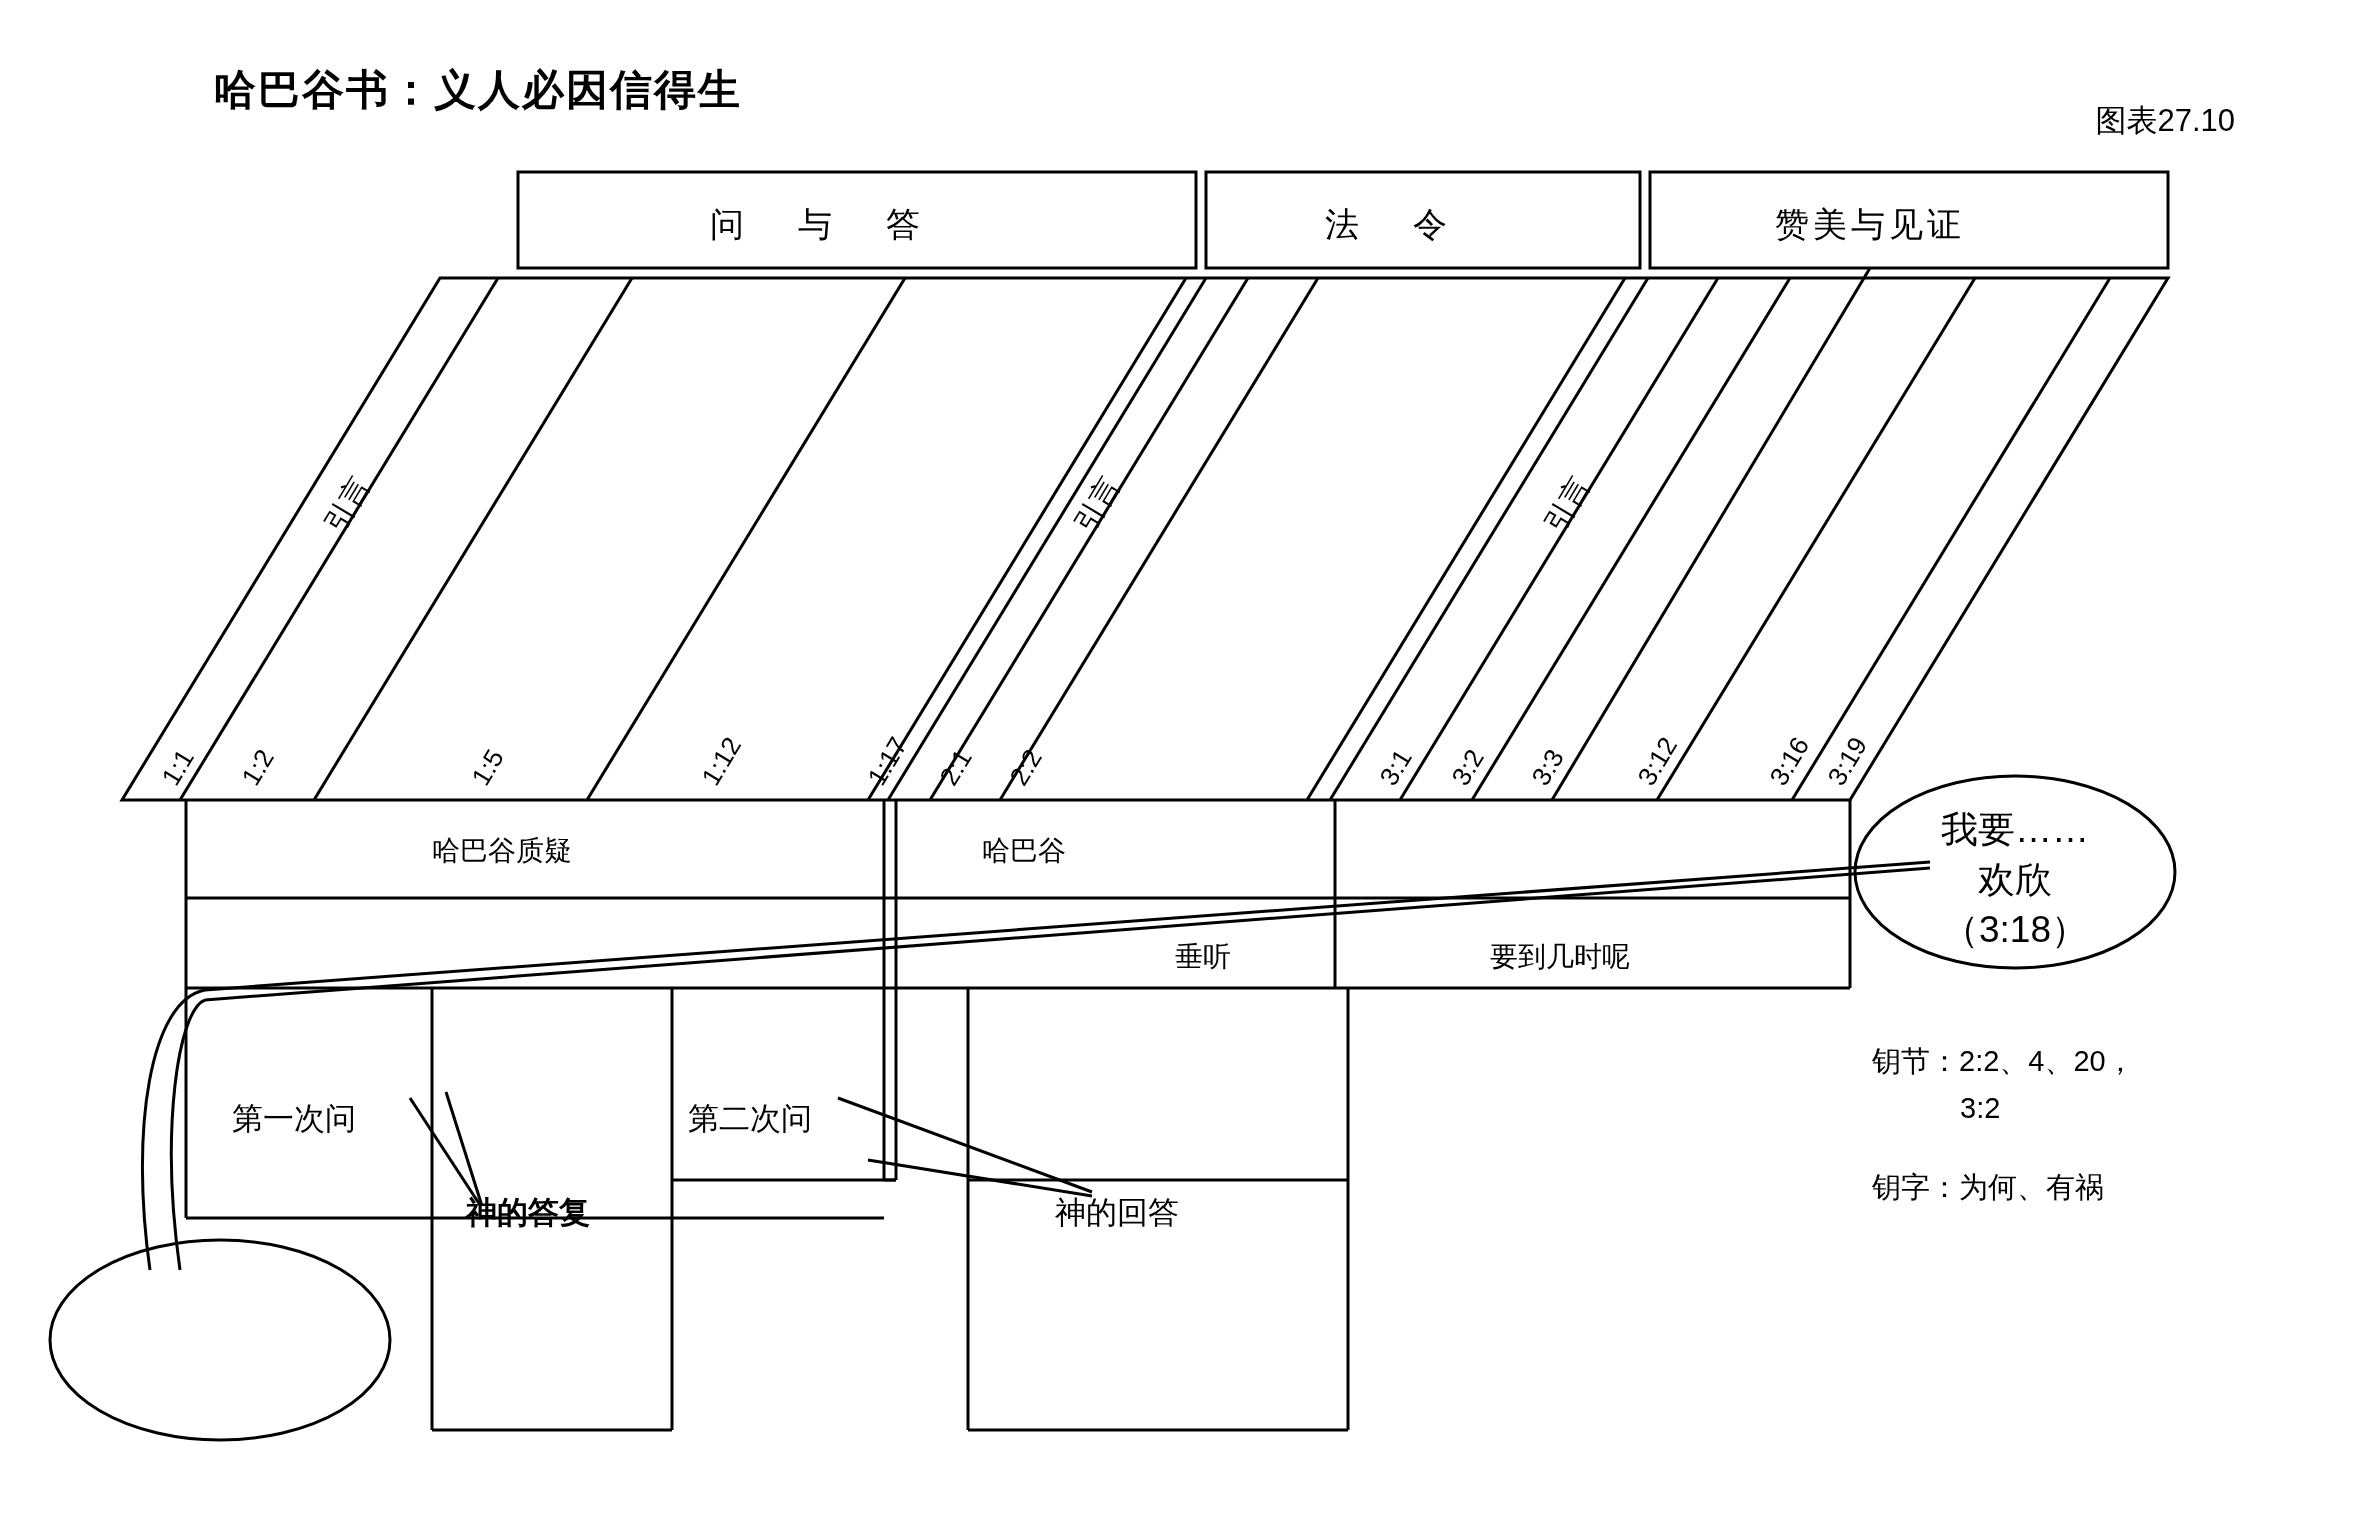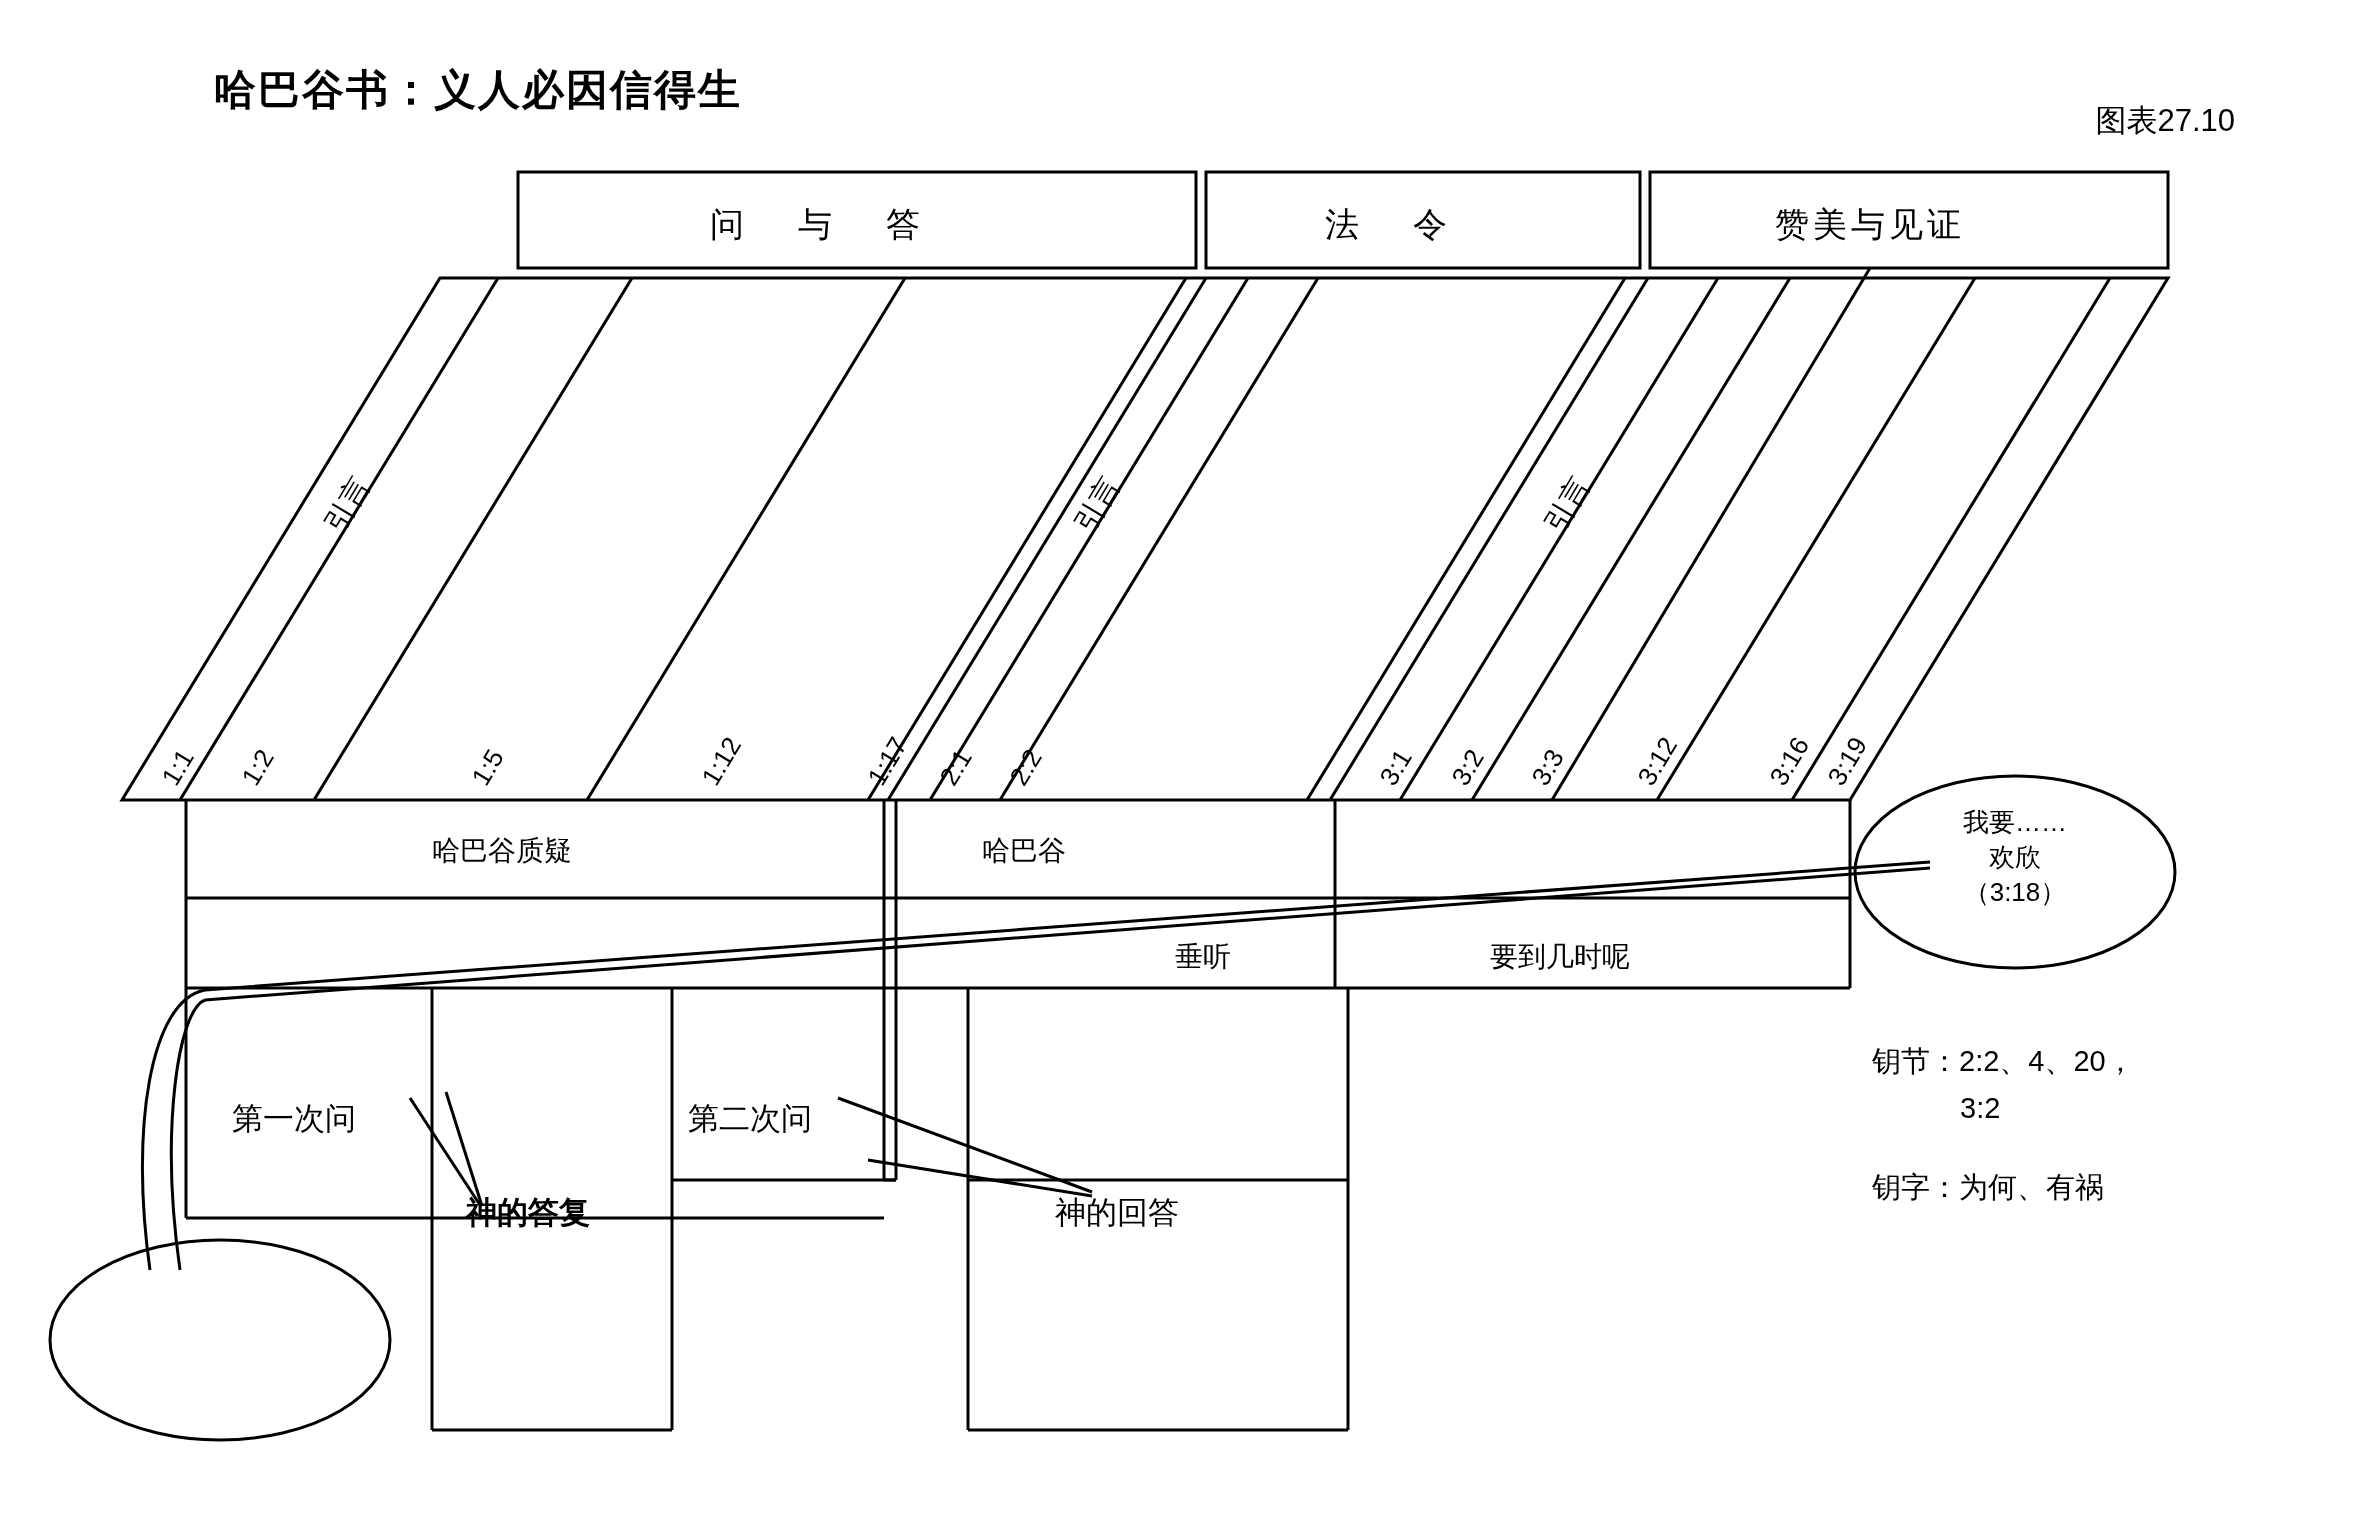--- a/index.html
+++ b/index.html
@@ -55,21 +55,21 @@
   .lbl.sec {
     font-size: 28px;
   }
   .keys {
     position: absolute;
     font-size: 29px;
     white-space: nowrap;
   }
   .bubbletext {
     position: absolute;
-    font-size: 26px;
+    font-size: 37px;
     text-align: center;
     line-height: 1.35;
     white-space: nowrap;
   }
   .vref {
     position: absolute;
     font-size: 26px;
     white-space: nowrap;
     transform-origin: left bottom;
   }

